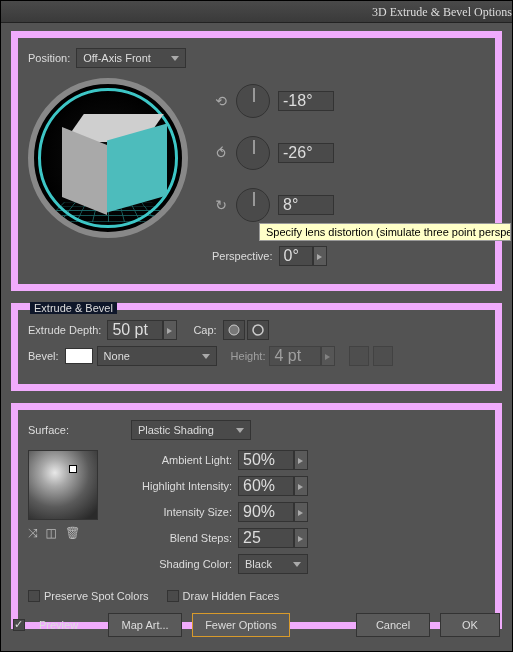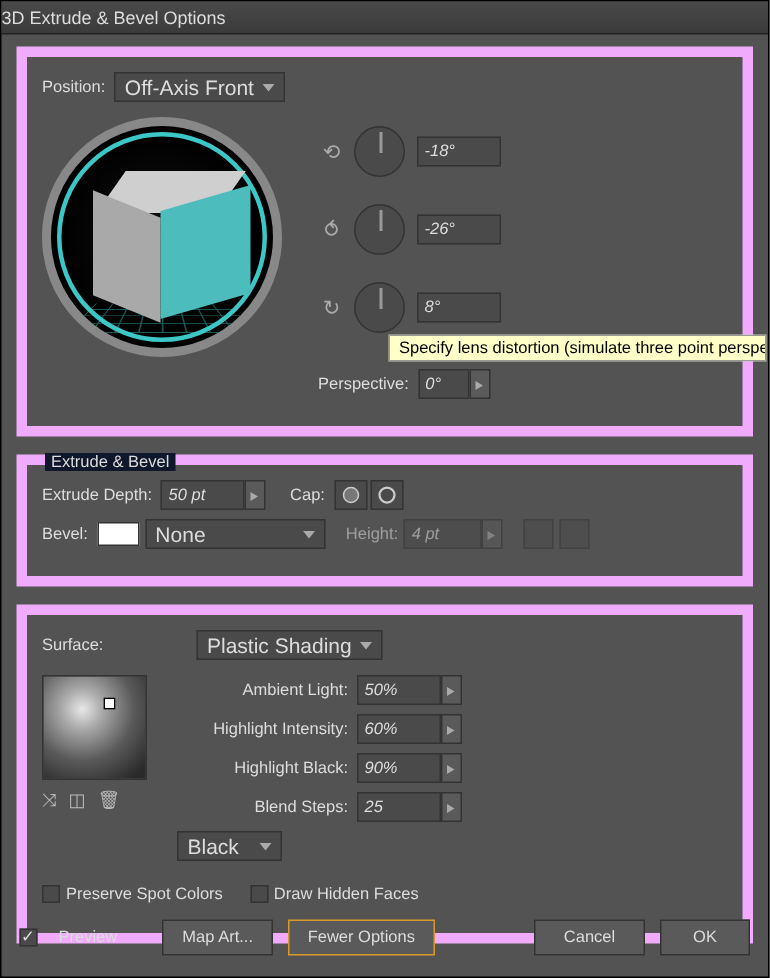--- a/index.html
+++ b/index.html
@@ -1,26 +1,26 @@
 <!DOCTYPE html>
 <html><head>
 <meta charset="utf-8">
 <style>
 * { box-sizing: border-box; margin: 0; padding: 0; font-family: "Lucida Grande", "Segoe UI", sans-serif; }
 body { background: #808080; width: 513px; height: 652px; overflow: hidden; }
 .window { width: 513px; height: 652px; background: #535353; border: 1px solid #000; position: relative; }
-.titlebar { height: 22px; background: linear-gradient(#4a4a4a,#3a3a3a); color: #ddd; font-size: 12px; text-align: left; line-height: 22px; border-bottom: 1px solid #222; }
+.titlebar { height: 22px; background: linear-gradient(#4a4a4a,#3a3a3a); color: #ddd; font-size: 12px; text-align: right; line-height: 22px; border-bottom: 1px solid #222; font-family: Liberation Serif, serif; }
 .content { padding: 8px 10px 50px 10px; color: #ddd; font-size: 11px; }
 .section { border: 7px solid #f0abfc; padding: 10px 10px 12px 10px; margin-bottom: 12px; position: relative; }
 .section-title { position: absolute; top: -8px; left: 12px; background: #0f172a; padding: 0 4px; font-size: 11px; color: #ddd; }
 .row { display: flex; align-items: center; margin-bottom: 6px; }
 .label { color: #ddd; font-size: 11px; }
-.select { background: #4a4a4a; border: 1px solid #333; height: 20px; line-height: 18px; padding: 0 20px 0 6px; color: #ddd; font-size: 14px; position: relative; display: inline-block; min-width: 100px; }
+.select { background: #4a4a4a; border: 1px solid #333; height: 20px; line-height: 18px; padding: 0 20px 0 6px; color: #ddd; font-size: 11px; position: relative; display: inline-block; min-width: 100px; }
 .select::after { content:""; position:absolute; right:6px; top:7px; width:0; height:0; border-left:4px solid transparent; border-right:4px solid transparent; border-top:5px solid #aaa; }
-.input-num { background:#4a4a4a; border:1px solid #333; height:20px; color:#ddd; font-size:11px; padding:0 4px; width:52px; display:inline-block; line-height:18px;font-style:italic; }
+.input-num { background:#4a4a4a; border:1px solid #333; height:20px; color:#ddd; font-size:16px; padding:0 4px; width:52px; display:inline-block; line-height:18px; }
 .input-wide { width:56px; }
 .spin { width:14px; height:20px; background:#5a5a5a; border:1px solid #333; display:inline-block; position:relative; }
 .spin::before { content:""; position:absolute; left:3px; top:7px; width:0; height:0; border-top:3px solid transparent; border-bottom:3px solid transparent; border-left:5px solid #aaa; }
 .preview3d { width:160px; height:160px; border-radius:80px; background: radial-gradient(circle at 50% 50%, #111 0%, #000 65%); border:6px solid #888; position:relative; overflow:hidden; display:flex; align-items:center; justify-content:center; }
 .preview3d .ring { position:absolute; inset:4px; border-radius:50%; border:3px solid #3dc6c6; }
 .grid-bg { position:absolute; bottom:10px; left:10px; right:10px; height:50px; background:
   repeating-linear-gradient(0deg,#1e7a7a 0,#1e7a7a 1px,transparent 1px,transparent 12px),
   repeating-linear-gradient(90deg,#1e7a7a 0,#1e7a7a 1px,transparent 1px,transparent 16px);
   transform: perspective(90px) rotateX(55deg); transform-origin: bottom center; opacity:.8; }
 .cube { position:relative; width:80px; height:80px; }
@@ -169,30 +169,31 @@
             <span class="label">Ambient Light:</span>
             <span class="input-num input-wide">50%</span>
             <span class="spin"></span>
           </div>
           <div class="surf-row">
             <span class="label">Highlight Intensity:</span>
             <span class="input-num input-wide">60%</span>
             <span class="spin"></span>
           </div>
           <div class="surf-row">
-            <span class="label">Highlight Black:</span>
+            <span class="label">Intensity Size:</span>
             <span class="input-num input-wide">90%</span>
             <span class="spin"></span>
           </div>
           <div class="surf-row">
             <span class="label">Blend Steps:</span>
             <span class="input-num input-wide">25</span>
             <span class="spin"></span>
           </div>
           <div class="surf-row">
+            <span class="label">Shading Color:</span>
             <span class="select" style="min-width:70px">Black</span>
           </div>
         </div>
       </div>
 
       <div class="row" style="margin-top:10px;">
         <span class="chk"></span>
         <span class="label">Preserve Spot Colors</span>
         <span style="width:18px"></span>
         <span class="chk"></span>

